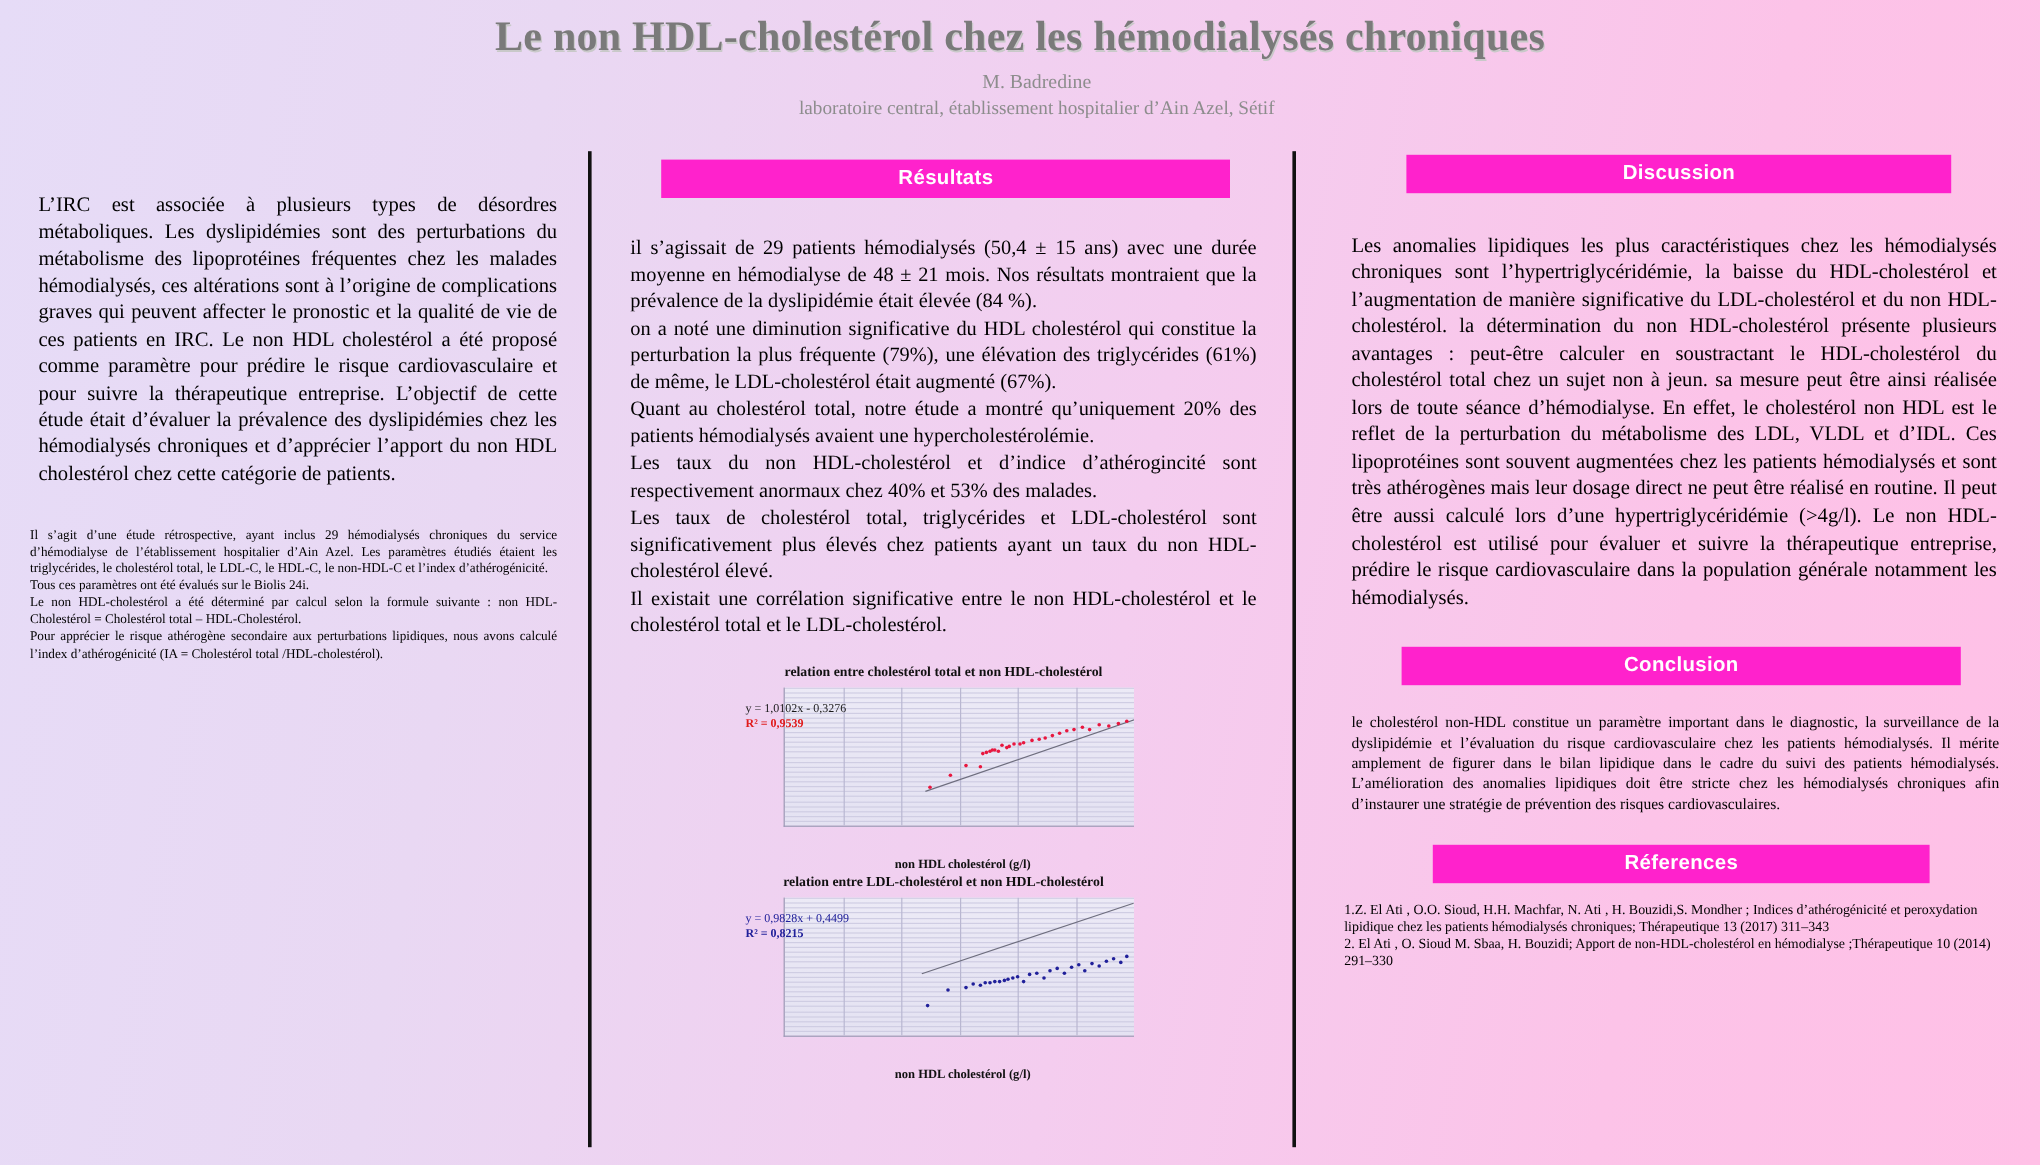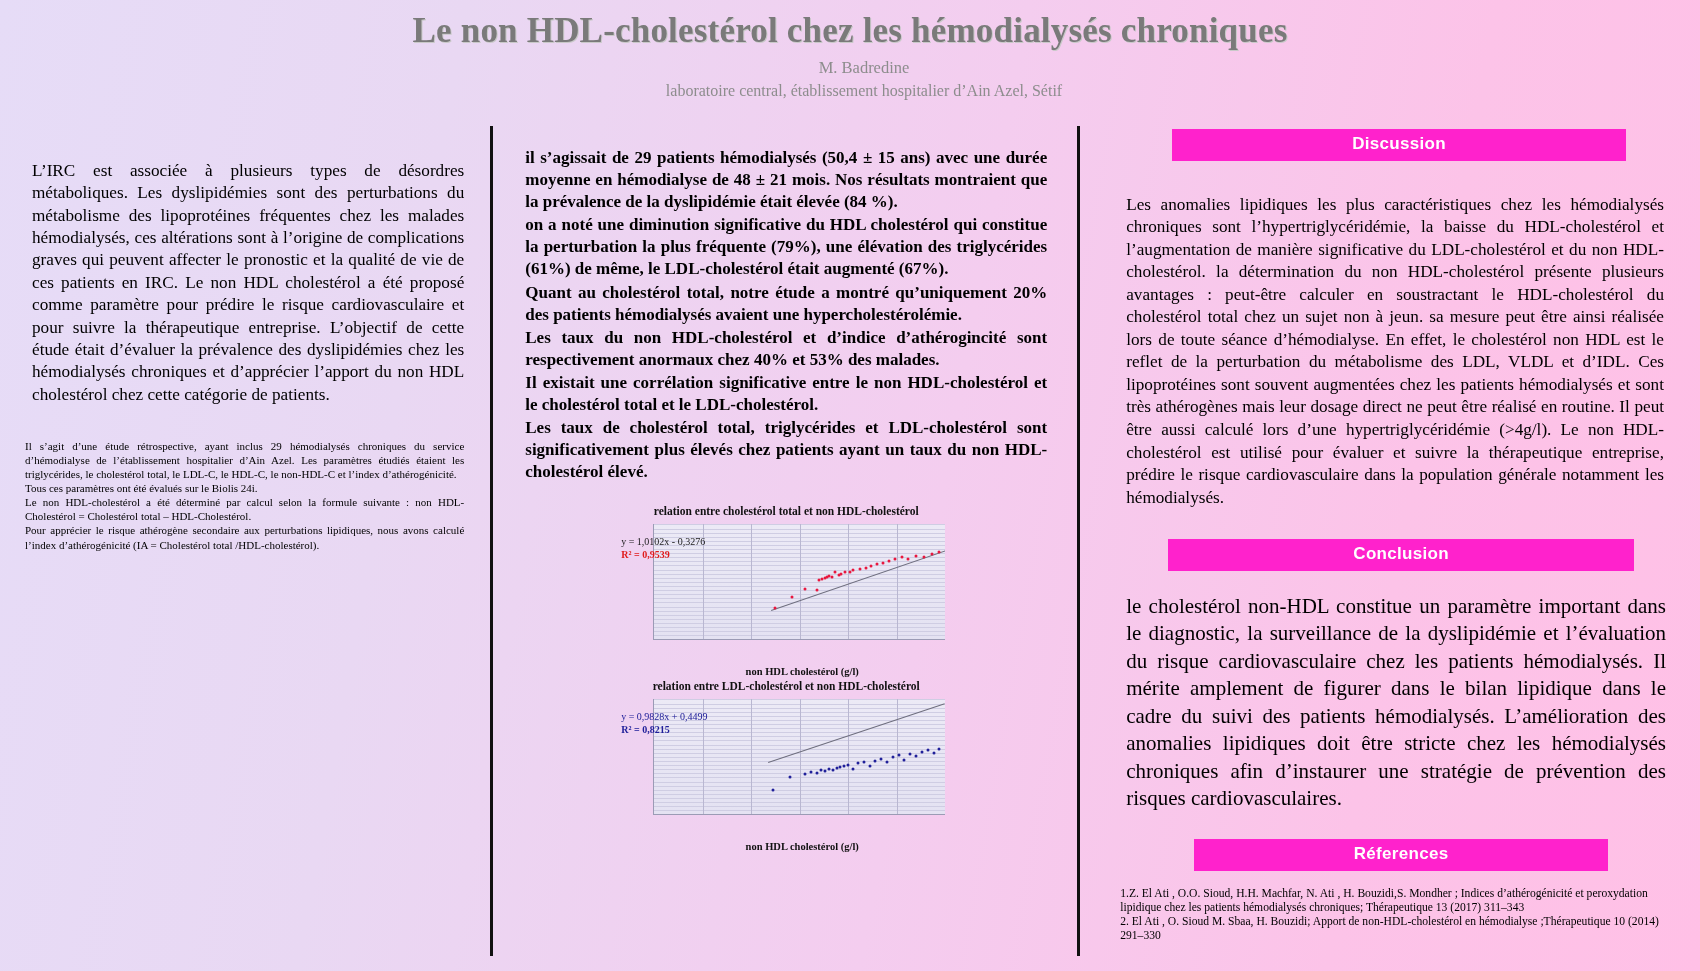--- a/index.html
+++ b/index.html
@@ -69,23 +69,23 @@
 
   .body-text {
     text-align: justify;
     font-size: 17.2px;
     line-height: 1.30;
     color: #000;
     text-justify: inter-word;
   }
   .tx-intro { margin: 44px 4px 0 8px; }
   .tx-mat   { margin: 33px 4px 0 1px; font-size: 11px; line-height: 1.28; }
-  .tx-res   { margin: 31px 6px 0 6px; font-size: 17px; line-height: 1.30; font-weight: bold; }
+  .tx-res   { margin: 31px 6px 0 6px; font-size: 17px; line-height: 1.30; }
   .tx-disc  { margin: 33px 10px 0 16px; font-size: 17.2px; line-height: 1.31; }
-  .tx-concl { margin: 22px 8px 0 16px; font-size: 21px; line-height: 1.31; }
+  .tx-concl { margin: 22px 8px 0 16px; font-size: 13px; line-height: 1.31; }
   .tx-res p { margin: 0 0 1px 0; }
   .refs {
     margin: 16px 6px 0 10px;
     font-size: 11.6px;
     line-height: 1.22;
     text-align: left;
   }
   .refs p { margin: 0; }
 
   
@@ -149,27 +149,28 @@
 
       <div class="body-text tx-mat" style="white-space:pre-line;">Il s’agit d’une étude rétrospective, ayant inclus 29 hémodialysés chroniques du service d’hémodialyse de l’établissement hospitalier d’Ain Azel. Les paramètres étudiés étaient les triglycérides, le cholestérol total, le LDL-C, le HDL-C, le non-HDL-C et l’index d’athérogénicité.
 Tous ces paramètres ont été évalués sur le Biolis 24i.
 Le non HDL-cholestérol a été déterminé par calcul selon la formule suivante : non HDL-Cholestérol  = Cholestérol total – HDL-Cholestérol.
 Pour apprécier le risque athérogène secondaire aux perturbations lipidiques, nous avons calculé l’index d’athérogénicité (IA = Cholestérol total /HDL-cholestérol).</div>
     </div>
 
     <div class="vrule"></div>
 
     <div class="col col-mid">
+      <div class="band band-res">Résultats</div>
       <div class="body-text tx-res">
         <p>il s’agissait de 29  patients hémodialysés (50,4 ± 15 ans) avec une durée moyenne en hémodialyse de 48 ± 21 mois. Nos résultats montraient que la prévalence de la dyslipidémie était élevée  (84 %).</p>
         <p>on a noté une diminution significative du HDL cholestérol qui constitue la perturbation la plus fréquente (79%), une élévation des triglycérides (61%) de même, le  LDL-cholestérol était augmenté (67%).</p>
         <p>Quant au cholestérol total, notre étude a montré qu’uniquement 20% des patients hémodialysés avaient une hypercholestérolémie.</p>
         <p>Les taux du non HDL-cholestérol  et d’indice d’athérogincité sont respectivement anormaux chez 40% et 53% des malades.</p>
+        <p>Les taux de cholestérol total, triglycérides et LDL-cholestérol sont significativement plus élevés chez patients ayant un taux du non HDL-cholestérol élevé.</p>
         <p>Il existait  une corrélation significative entre le non HDL-cholestérol  et le cholestérol total et le LDL-cholestérol.</p>
-        <p>Les taux de cholestérol total, triglycérides et LDL-cholestérol sont significativement plus élevés chez patients ayant un taux du non HDL-cholestérol élevé.</p>
       </div>
 
       <div class="chart-wrap" style="margin-top:22px;">
         <div class="chart-title">relation entre cholestérol total et non HDL-cholestérol</div>
         <div class="chart-box" id="chart0">
           <div class="axis-y-title">cholestérol total (g/l)</div>
           <div class="plot">
               <div class="hline" style="top: 0px;"></div>
               <div class="hline" style="top: 4.10714px;"></div>
               <div class="hline" style="top: 8.21429px;"></div>

